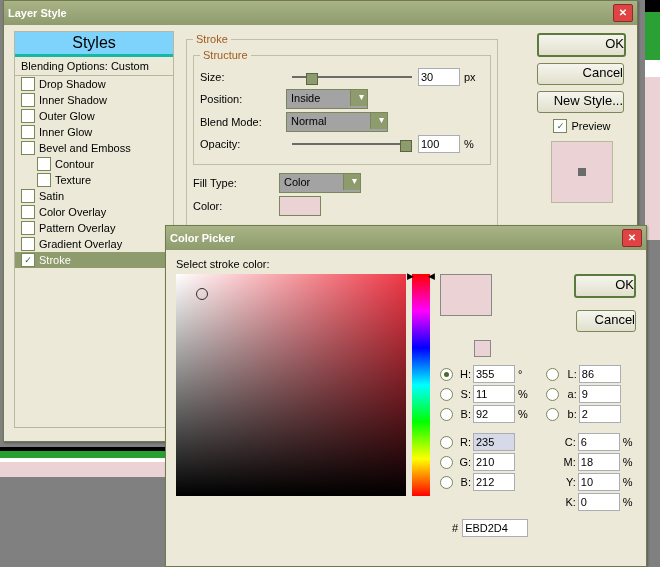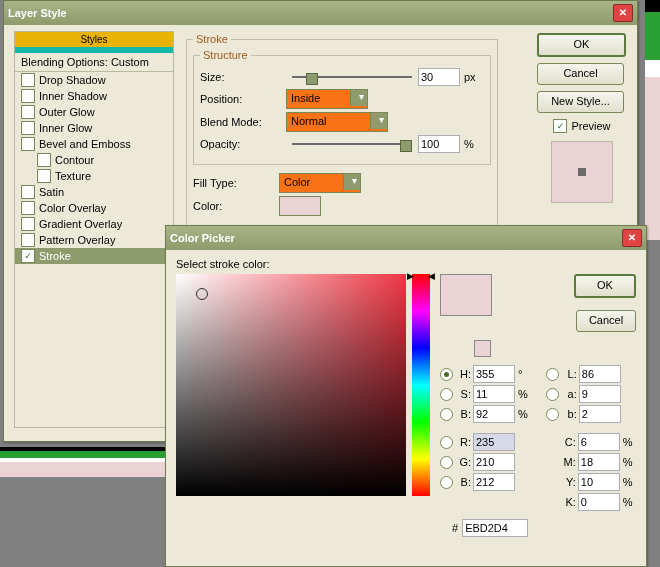--- a/index.html
+++ b/index.html
@@ -1,29 +1,29 @@
 <!DOCTYPE html>
 <html><head>
 <meta charset="utf-8">
 <style>
 body{margin:0;background:#808080;font-family:Tahoma,sans-serif;font-size:11px;color:#000;width:660px;height:567px;overflow:hidden;position:relative}
 .dlg{position:absolute;background:#ece9d8;border:1px solid #6f7a4e;box-shadow:1px 1px 2px rgba(0,0,0,.3)}
 .tbar{background:linear-gradient(#a8b486,#8e9b6c);height:20px;padding:2px 4px;color:#fff;font-weight:bold;display:flex;justify-content:space-between;align-items:center}
 .tclose{width:18px;height:16px;background:#e04343;border:1px solid #8b2b2b;border-radius:2px;color:#fff;display:flex;align-items:center;justify-content:center;font-size:10px;line-height:1;cursor:pointer}
-.btn{background:linear-gradient(#f5f5ee,#e1e0cd);border:1px solid #7a8758;border-radius:3px;height:20px;width:75px;text-align:center;line-height:18px;font-size:11px;cursor:pointer;margin-bottom:6px}
+.btn{background:linear-gradient(#f5f5ee,#e1e0cd);border:1px solid #7a8758;border-radius:3px;height:20px;width:75px;text-align:right;line-height:18px;font-size:13px;cursor:pointer;margin-bottom:6px}
 .panel{position:absolute;border:1px solid #b8b8a0;background:#ece9d8}
-.ph{background:#eab308;border-bottom:6px solid #14b8a6;padding:2px 4px;font-size:10px}
+.ph{background:#7dd3fc;border-bottom:3px solid #14b8a6;padding:2px 4px;font-size:16px}
 .row{display:flex;align-items:center;padding:1px 6px}
 .cb{width:12px;height:12px;border:1px solid #7a8758;background:#fff;margin-right:4px;display:flex;align-items:center;justify-content:center;font-size:9px;line-height:1;color:#2a6b2a}
 fieldset{border:1px solid #c0bda8;margin:4px;padding:4px 6px 8px;font-size:11px}
 legend{color:#a05a1e;padding:0 3px}
 .frow{display:flex;align-items:center;margin:3px 0}
 .flab{width:80px;text-align:left;margin-right:6px}
 .num{width:36px;height:16px;border:1px solid #abadb3;background:#fff;font-size:11px;padding:0 2px}
-.sel{width:80px;height:18px;border:1px solid #7a8758;background:#f97316;position:relative}
+.sel{width:80px;height:18px;border:1px solid #7a8758;background:#a3a3a3;position:relative}
 .sel::after{content:"";position:absolute;right:0;top:0;width:16px;height:16px;background:#8e9b6c;border-left:1px solid #7a8758}
 .sel::before{content:"▾";position:absolute;right:3px;top:1px;font-size:10px;color:#fff;z-index:1}
 .slid{width:120px;height:14px;position:relative;margin:0 6px}
 .slid::before{content:"";position:absolute;top:6px;left:0;right:0;height:2px;background:#6b6b6b}
 .thumb{position:absolute;top:3px;width:10px;height:10px;background:#8e9b6c;border:1px solid #5a6542}
 .swatch{width:40px;height:18px;border:1px solid #7a8758;background:#ebd2d4;cursor:pointer}
 .rad{width:11px;height:11px;border:1px solid #7a8758;border-radius:50%;background:#fff;margin-right:2px;display:flex;align-items:center;justify-content:center}
 .rad.on::after{content:"";width:5px;height:5px;background:#4a6b2a;border-radius:50%}
 .crow{display:flex;align-items:center;margin:2px 0}
 .clab{width:16px;text-align:right;margin-right:2px;font-size:11px}
@@ -83,25 +83,25 @@
         <div class="row">
           <div class="cb"></div>
           <span>Satin</span>
         </div>
         <div class="row">
           <div class="cb"></div>
           <span>Color Overlay</span>
         </div>
         <div class="row">
           <div class="cb"></div>
+          <span>Pattern Overlay</span>
+        </div>
+        <div class="row">
+          <div class="cb"></div>
           <span>Gradient Overlay</span>
-        </div>
-        <div class="row">
-          <div class="cb"></div>
-          <span>Pattern Overlay</span>
         </div>
         <div class="row" style="background: rgb(142, 155, 108); color: rgb(255, 255, 255);">
           <div class="cb">✓</div>
           <span>Stroke</span>
         </div>
       </div>
   </div>
 
   <div style="position:absolute;left:178px;top:28px;width:320px">
     <fieldset>

